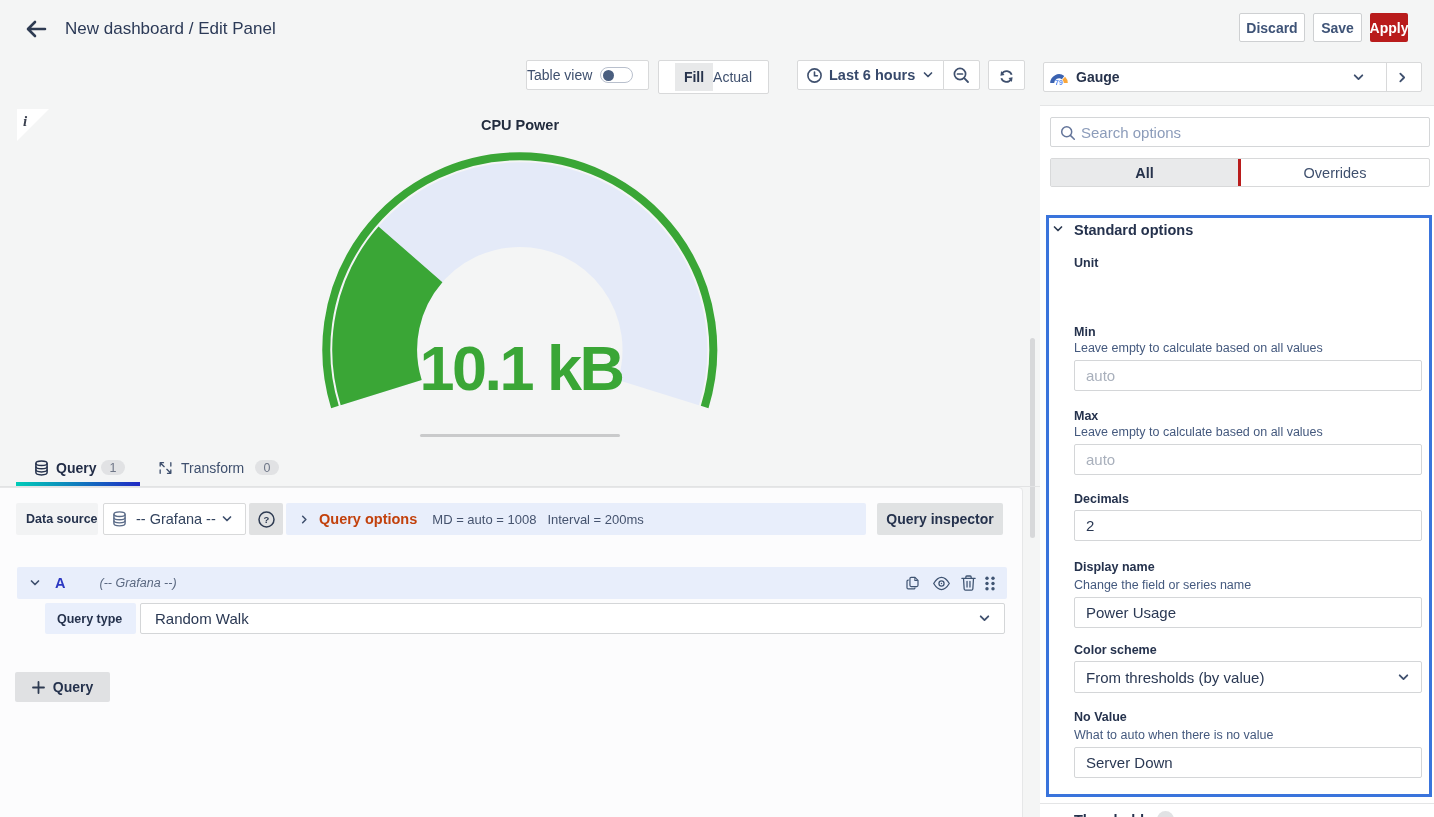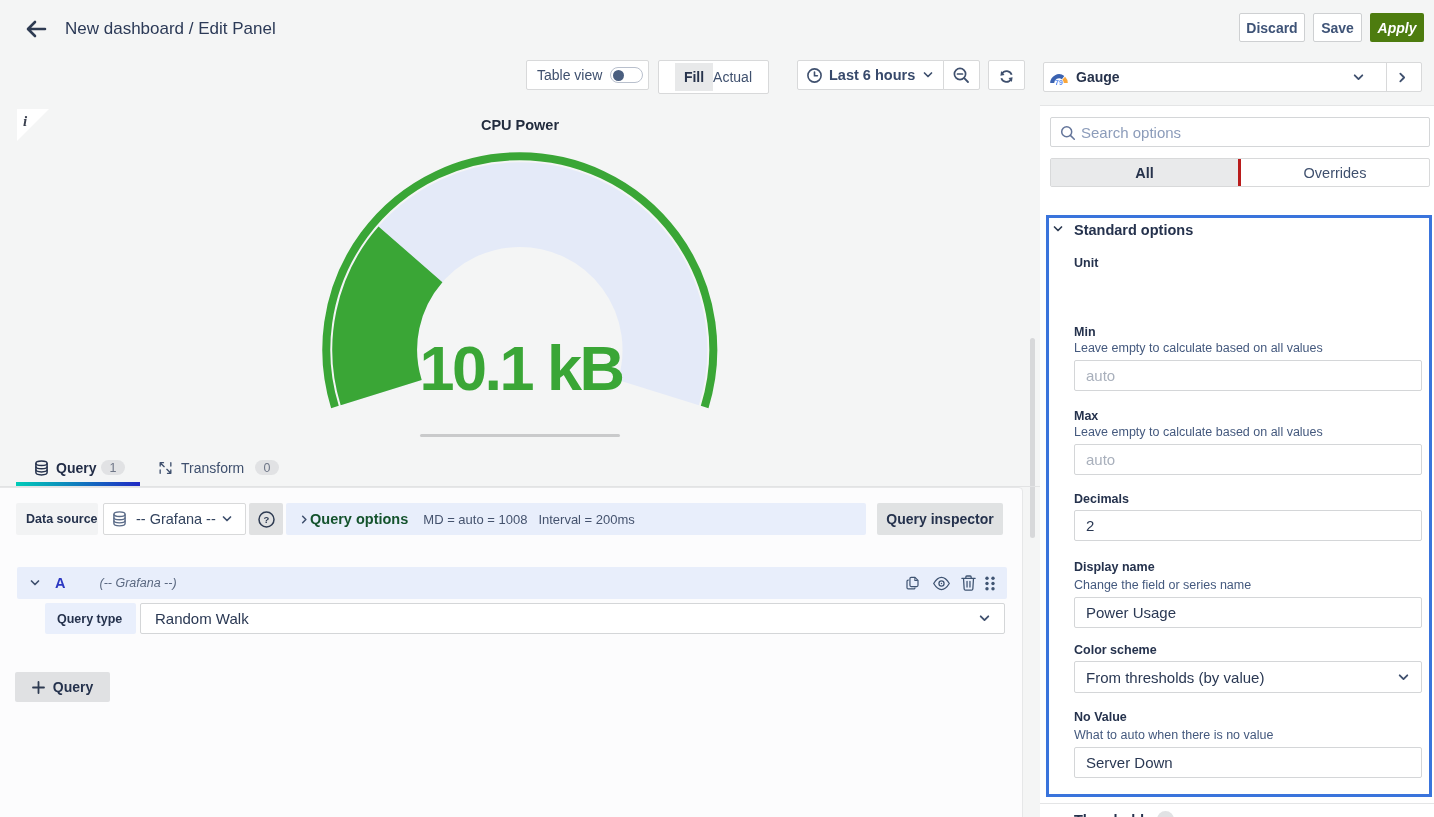--- a/index.html
+++ b/index.html
@@ -20,24 +20,24 @@
 <body>
 <div id="root">
 
   <svg class="abs" style="left:24px;top:17px;" width="24" height="24" viewBox="0 0 24 24">
     <path d="M21 12 H5 M11 5 L4 12 L11 19" fill="none" stroke="#2e3b52" stroke-width="2.6" stroke-linecap="round" stroke-linejoin="round"></path>
   </svg>
   <div class="abs" style="left:65px;top:19px;font-size:17px;color:#2c3a57;">New dashboard / Edit Panel</div>
 
   <div class="abs btn" style="left:1239px;top:13px;width:66px;height:29px;background:#fff;border:1px solid #ced0d2;color:#3e5377;">Discard</div>
   <div class="abs btn" style="left:1313px;top:13px;width:49px;height:29px;background:#fff;border:1px solid #ced0d2;color:#3e5377;">Save</div>
-  <div class="abs btn" style="left:1370px;top:13px;width:54px;height:29px;background:#4d7c0f;color:#fff;font-style:italic;">Apply</div>
+  <div class="abs btn" style="left:1370px;top:13px;width:38px;height:29px;background:#b91c1c;color:#fff;">Apply</div>
 
   <div class="abs box flex" style="left:526px;top:60px;width:123px;height:30px;">
-    <span style="margin-left:10px;font-size:14px;color:#3f506e;">Table view</span>
+    <span style="font-size:14px;color:#3f506e;">Table view</span>
     <span style="position:relative;display:inline-block;margin-left:8px;width:33px;height:16px;border:1px solid #b9c0cd;border-radius:8px;background:#fff;">
       <span style="position:absolute;left:2px;top:1.5px;width:11px;height:11px;border-radius:50%;background:#4a5e7f;"></span>
     </span>
   </div>
 
   <div class="abs box flex" style="left:658px;top:60px;width:111px;height:30px;padding:16px;">
     <div style="width:54px;height:28px;background:#e8e9ea;display:flex;align-items:center;justify-content:center;font-weight:700;font-size:14px;color:#27334c;">Fill</div>
     <div style="flex:1;display:flex;align-items:center;justify-content:center;font-size:14px;color:#3f506e;">Actual</div>
   </div>
 
@@ -198,21 +198,21 @@
   <div class="abs flex" style="left:249px;top:503px;width:34px;height:32px;background:#e0e1e2;border-radius:2px;justify-content:center;">
     <svg width="17" height="17" viewBox="0 0 17 17">
       <circle cx="8.5" cy="8.5" r="7.5" fill="none" stroke="#2e3b52" stroke-width="1.5"></circle>
       <text x="8.5" y="12" font-size="9.5" font-weight="bold" fill="#2e3b52" text-anchor="middle">?</text>
     </svg>
   </div>
   <div class="abs flex" style="left:286px;top:503px;width:580px;height:32px;background:#e8eefb;border-radius:2px;">
     <svg style="margin-left:13px;" width="11" height="11" viewBox="0 0 12 12">
         <path d="M4 2.5 L7.5 6 L4 9.5" fill="none" stroke="#3f506e" stroke-width="1.7" stroke-linecap="round" stroke-linejoin="round"></path>
       </svg>
-    <span style="font-size:14.5px;font-weight:600;color:#14532d;">Query options</span>
+    <span style="margin-left:9px;font-size:14.5px;font-weight:600;color:#c2410c;">Query options</span>
     <span style="margin-left:15px;font-size:13px;color:#45536e;">MD = auto = 1008</span>
     <span style="margin-left:11px;font-size:13px;color:#45536e;">Interval = 200ms</span>
   </div>
   <div class="abs btn" style="left:877px;top:503px;width:126px;height:32px;background:#e0e2e3;color:#25324d;font-size:14px;">Query inspector</div>
 
   <div class="abs flex" style="left:17px;top:567px;width:990px;height:32px;background:#e8eefb;border-radius:2px;">
     <svg style="margin-left:12px;" width="12" height="12" viewBox="0 0 12 12">
         <path d="M2.5 4 L6 7.5 L9.5 4" fill="none" stroke="#3f506e" stroke-width="1.7" stroke-linecap="round" stroke-linejoin="round"></path>
       </svg>
     <span style="margin-left:14px;font-size:14.5px;font-weight:700;color:#2c38c2;">A</span>

